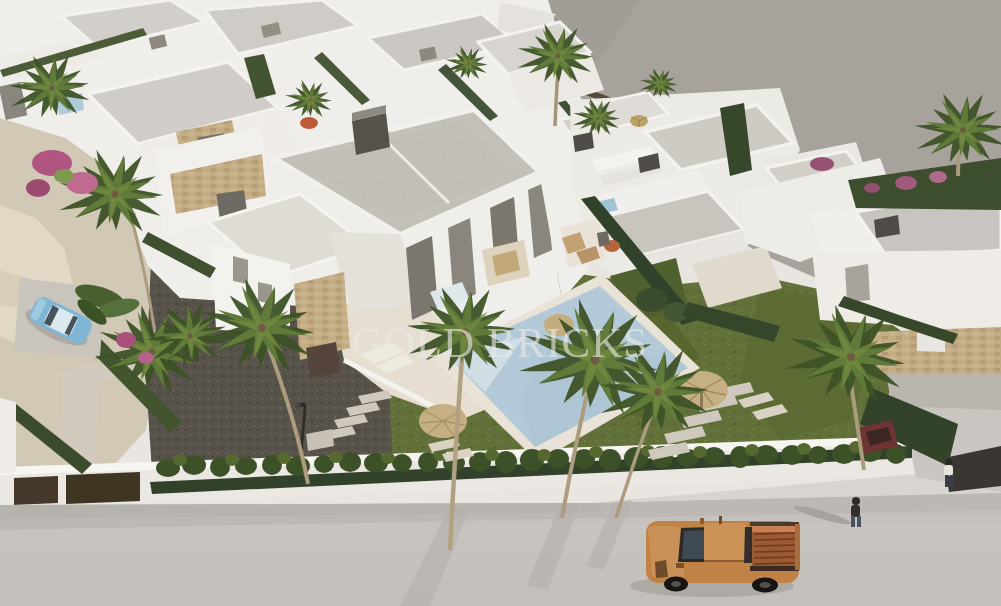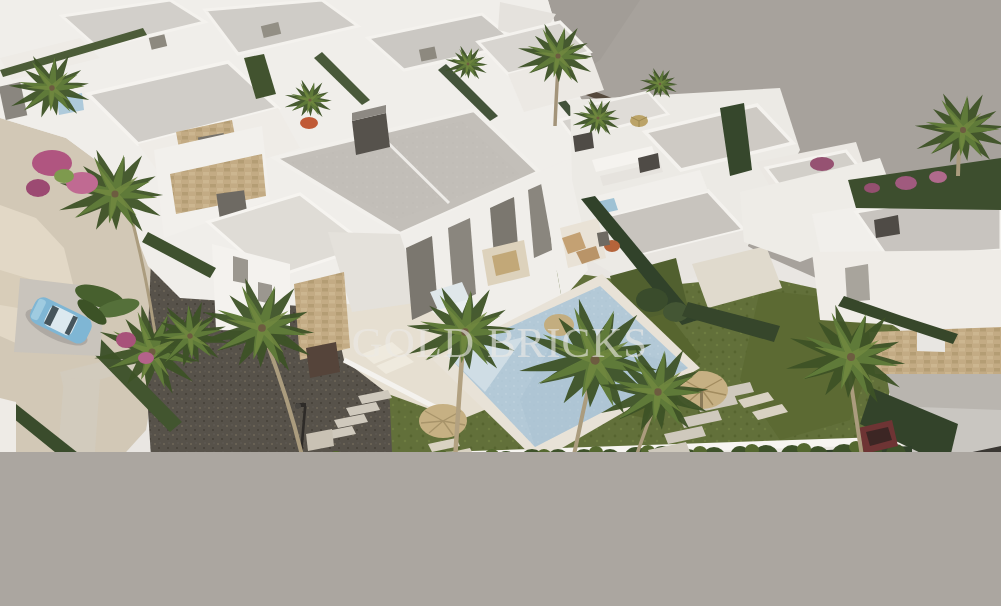--- a/index.html
+++ b/index.html
@@ -1,16 +1,16 @@
 <!DOCTYPE html>
 <html><head>
 <meta charset="utf-8">
 <style>
   html,body{margin:0;padding:0;background:#aba6a0;overflow:hidden;}
-  .wrap{position:relative;width:1001px;height:452px;font-family:"Liberation Sans",sans-serif;}
+  .wrap{position:relative;width:1001px;height:606px;font-family:"Liberation Sans",sans-serif;}
   svg{display:block;}
 </style>
 </head>
 <body>
 <div class="wrap">
 <svg width="1001" height="606" viewBox="0 0 1001 606" xmlns="http://www.w3.org/2000/svg">
 <defs>
   <pattern id="grav" width="9" height="9" patternUnits="userSpaceOnUse">
     <rect width="9" height="9" fill="#57524a"></rect>
     <circle cx="2" cy="3" r="1" fill="#6f6759"></circle>

